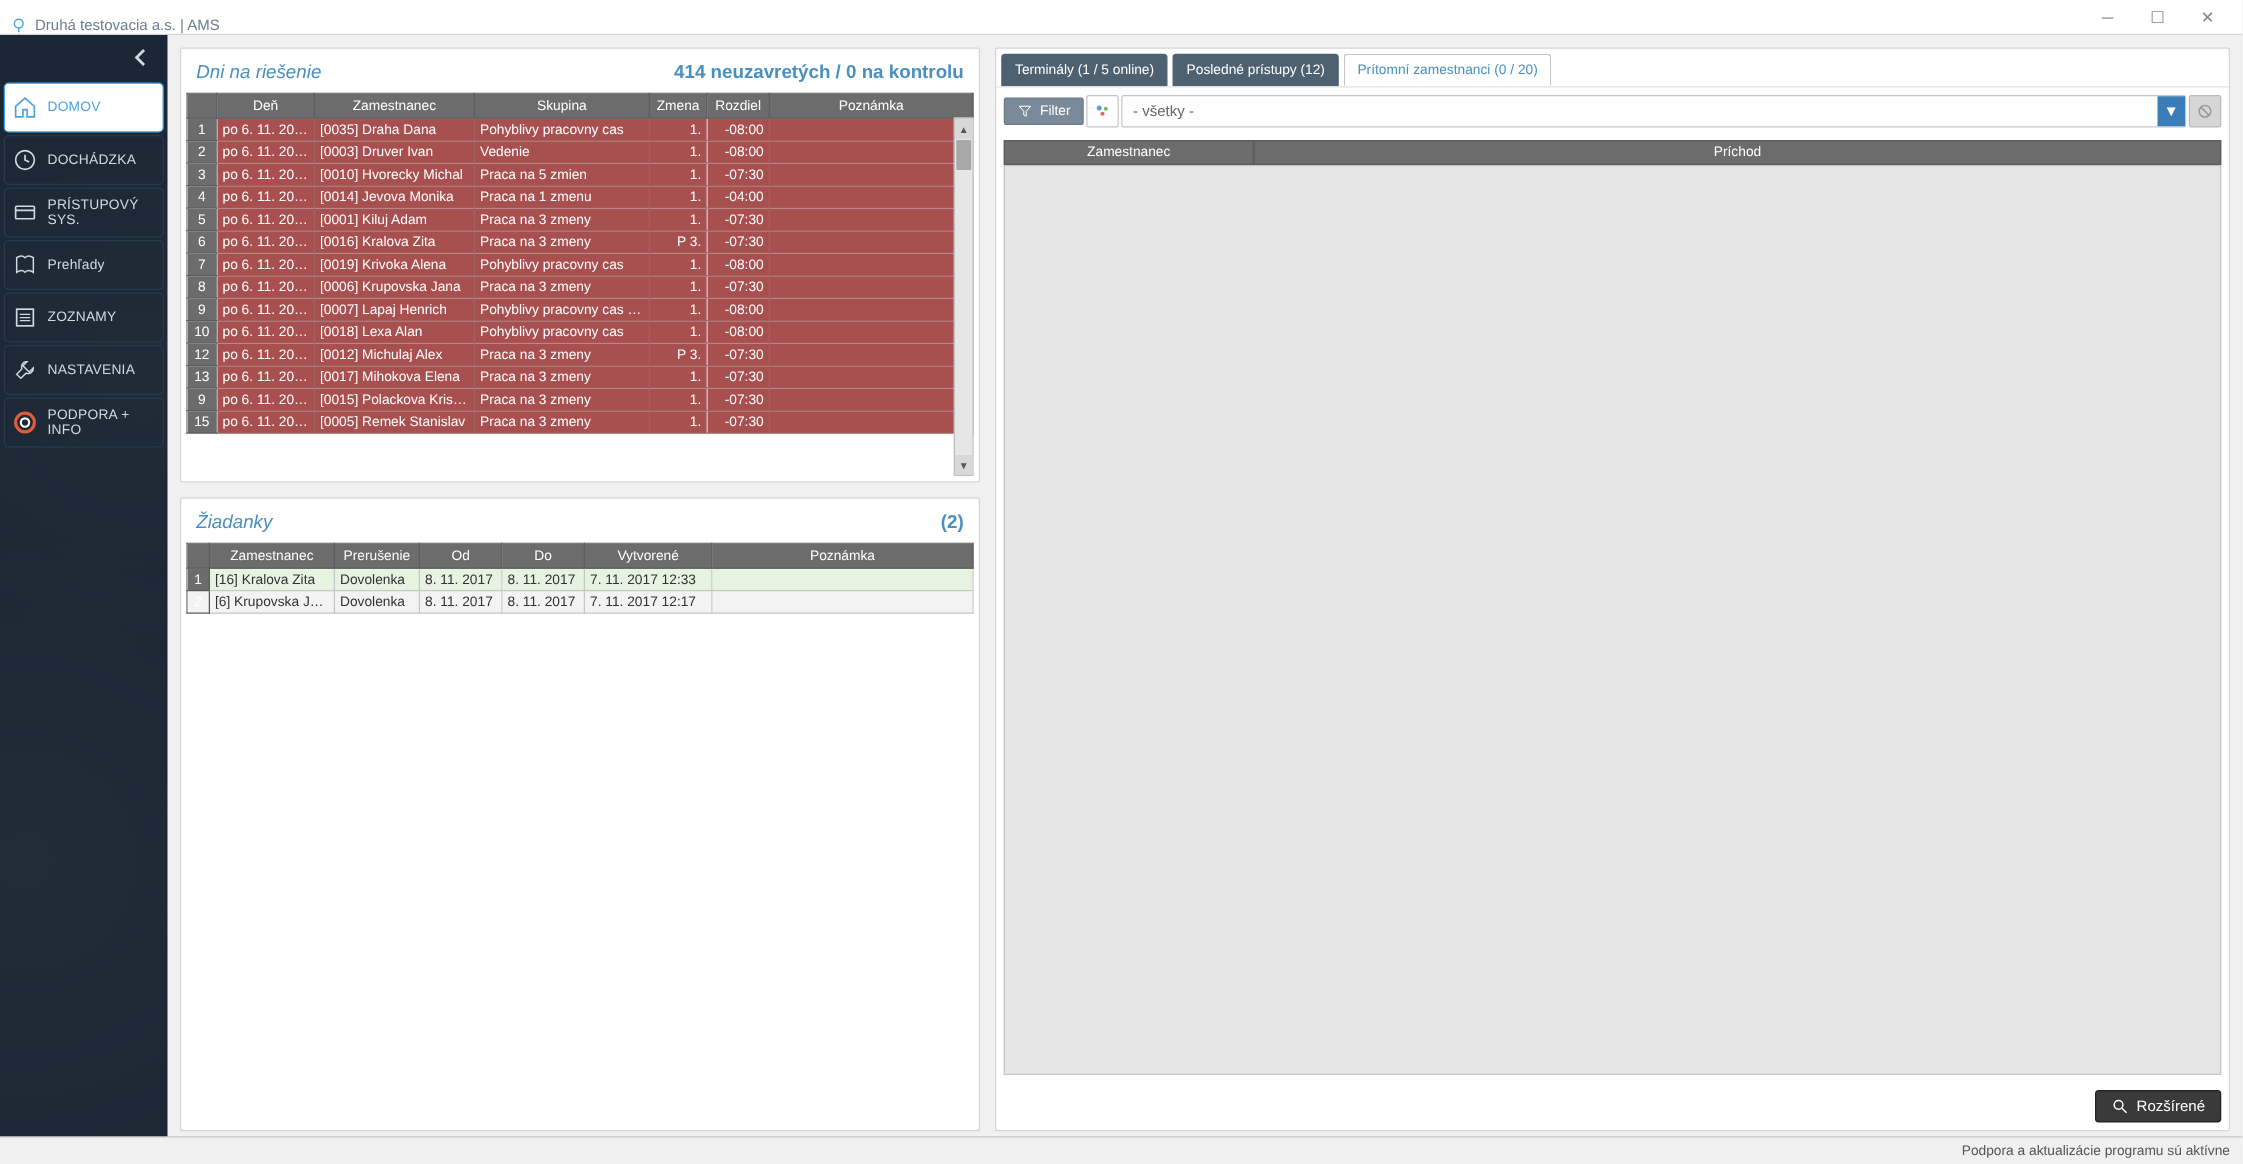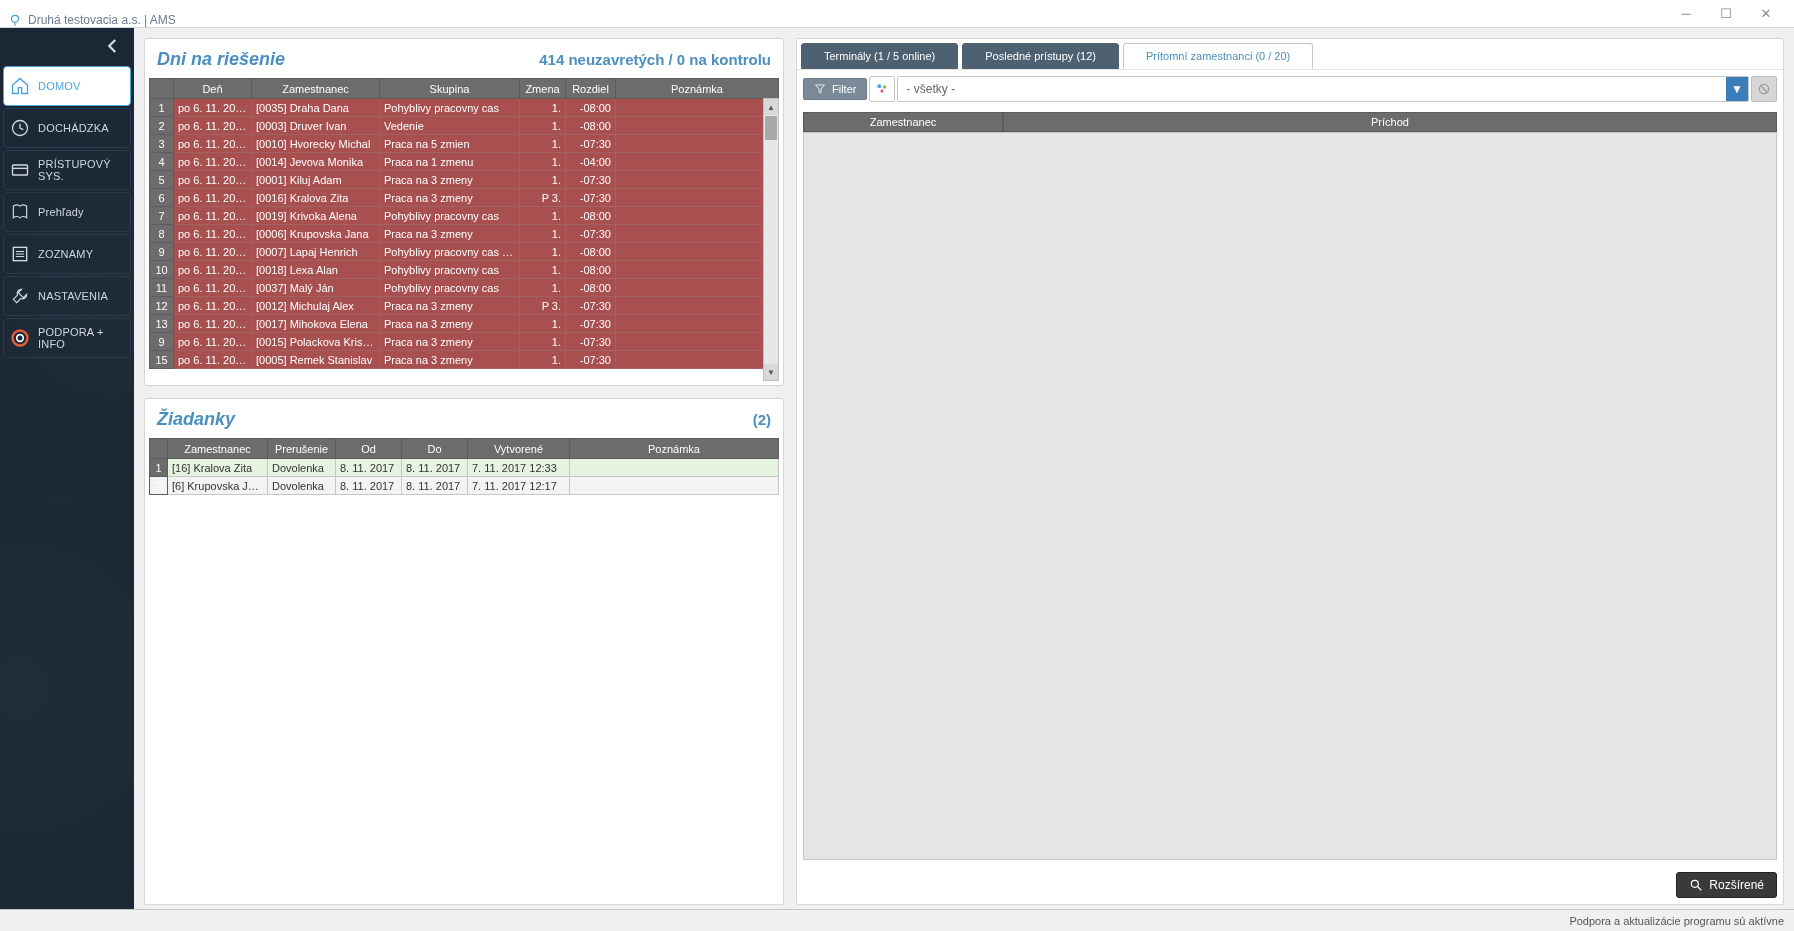--- a/index.html
+++ b/index.html
@@ -16,38 +16,38 @@
 .nav-item.active{background:#fff;color:#4aa4de;border-color:#4aa4de}
 .nav-item svg{width:20px;height:20px;flex:0 0 20px}
 .main{flex:1;display:flex;gap:12px;padding:10px 10px 4px 10px;overflow:hidden}
 .col-left{flex:0 0 640px;display:flex;flex-direction:column;gap:12px;min-width:0}
 .col-right{flex:1;display:flex;flex-direction:column;min-width:0}
 .panel{background:#fff;border:1px solid #d6d6d6;border-radius:2px;display:flex;flex-direction:column;min-height:0}
 .panel.left1{flex:0 0 348px}
 .panel.left2{flex:1}
 .panel.right{flex:1}
 .panel-head{display:flex;align-items:center;justify-content:space-between;padding:10px 12px 8px 12px}
-.panel-title{color:#4a8fbf;font-style:italic;font-weight:bold;font-size:18px}
+.panel-title{color:#4a8fbf;font-style:italic;font-weight:normal;font-size:15px}
 .panel-sub{color:#4a8fbf;font-weight:bold;font-size:15px}
 .grid-wrap{flex:1;overflow:hidden;position:relative;margin:0 4px 4px 4px}
 .grid{width:100%;border-collapse:collapse;table-layout:fixed}
 .grid th{background:#6c6c6c;color:#fff;font-weight:normal;font-size:11px;border:1px solid #5c5c5c;padding:3px 4px;text-align:center;height:20px}
 .grid td{border:1px solid #a16262;padding:2px 4px;font-size:11px;color:#fff;height:18px;overflow:hidden;white-space:nowrap;text-overflow:ellipsis}
 .grid td.num{text-align:right}
 .grid td.idx{background:#6c6c6c;border-color:#5c5c5c;color:#fff;text-align:center;width:24px}
 .grid.days tbody tr td:not(.idx){background:#a84f4f}
 .grid.req tbody tr td{background:#e6f3e1;color:#333;border-color:#c6c6c6}
 .grid.req tbody tr:nth-child(2) td{background:#f3f3f3}
 .grid.req td.idx{background:#6c6c6c;color:#fff;border-color:#5c5c5c}
 .scroll-rail{position:absolute;right:0;top:20px;bottom:0;width:16px;background:#e6e6e6;border:1px solid #c0c0c0}
 .scroll-up,.scroll-down{height:16px;background:#d8d8d8;display:flex;align-items:center;justify-content:center;font-size:8px;color:#555;cursor:pointer}
 .scroll-down{position:absolute;bottom:0;left:0;right:0}
 .scroll-thumb{position:absolute;top:17px;left:1px;right:1px;height:24px;background:#a8a8a8;border-radius:1px;cursor:pointer}
 .tabs{display:flex;gap:4px;padding:4px 4px 0 4px}
-.tab{padding:6px 22px;border:1px solid #4e6170;border-radius:3px 3px 0 0;background:#4e6170;color:#fff;font-size:11px;cursor:pointer}
+.tab{padding:6px 10px;border:1px solid #4e6170;border-radius:3px 3px 0 0;background:#4e6170;color:#fff;font-size:11px;cursor:pointer}
 .tab.active{background:#fff;color:#4a8fbf;border-color:#c6c6c6;border-bottom-color:#fff}
 .right-toolbar{display:flex;align-items:center;gap:2px;padding:6px;border-top:1px solid #e2e2e2}
 .filter-btn{display:flex;align-items:center;gap:6px;background:#7a8a99;color:#fff;border:1px solid #6a7a89;border-radius:2px;padding:4px 10px;cursor:pointer;font-size:11px}
 .group-icon{width:26px;height:26px;background:#fff;border:1px solid #c6c6c6;border-radius:2px;display:flex;align-items:center;justify-content:center;cursor:pointer}
 .select-all{flex:1;display:flex;align-items:center;background:#fff;border:1px solid #c6c6c6;border-radius:2px;height:26px}
 .select-all span{padding:0 8px;color:#666;flex:1}
 .select-all .dd{width:22px;height:24px;background:#3a7db8;display:flex;align-items:center;justify-content:center;color:#fff;cursor:pointer}
 .square-btn{width:26px;height:26px;background:#d6d6d6;border:1px solid #bbb;border-radius:2px;display:flex;align-items:center;justify-content:center;cursor:pointer;color:#888}
 .right-grid-head{display:flex;background:#6c6c6c;color:#fff;font-size:11px;margin:4px 6px 0 6px}
 .right-grid-head div{flex:1;text-align:center;padding:3px 0;border:1px solid #5c5c5c}
@@ -243,29 +243,20 @@
                 <tr>
                   <td class="idx">10</td>
                   <td>po 6. 11. 2017</td>
                   <td>[0018] Lexa Alan</td>
                   <td>Pohyblivy pracovny cas</td>
                   <td class="num">1.</td>
                   <td class="num">-08:00</td>
                   <td></td>
                 </tr>
                 <tr>
-                  <td class="idx">11</td>
-                  <td>po 6. 11. 2017</td>
-                  <td>[0037] Malý Ján</td>
-                  <td>Pohyblivy pracovny cas</td>
-                  <td class="num">1.</td>
-                  <td class="num">-08:00</td>
-                  <td></td>
-                </tr>
-                <tr>
                   <td class="idx">12</td>
                   <td>po 6. 11. 2017</td>
                   <td>[0012] Michulaj Alex</td>
                   <td>Praca na 3 zmeny</td>
                   <td class="num">P 3.</td>
                   <td class="num">-07:30</td>
                   <td></td>
                 </tr>
                 <tr>
                   <td class="idx">13</td>

